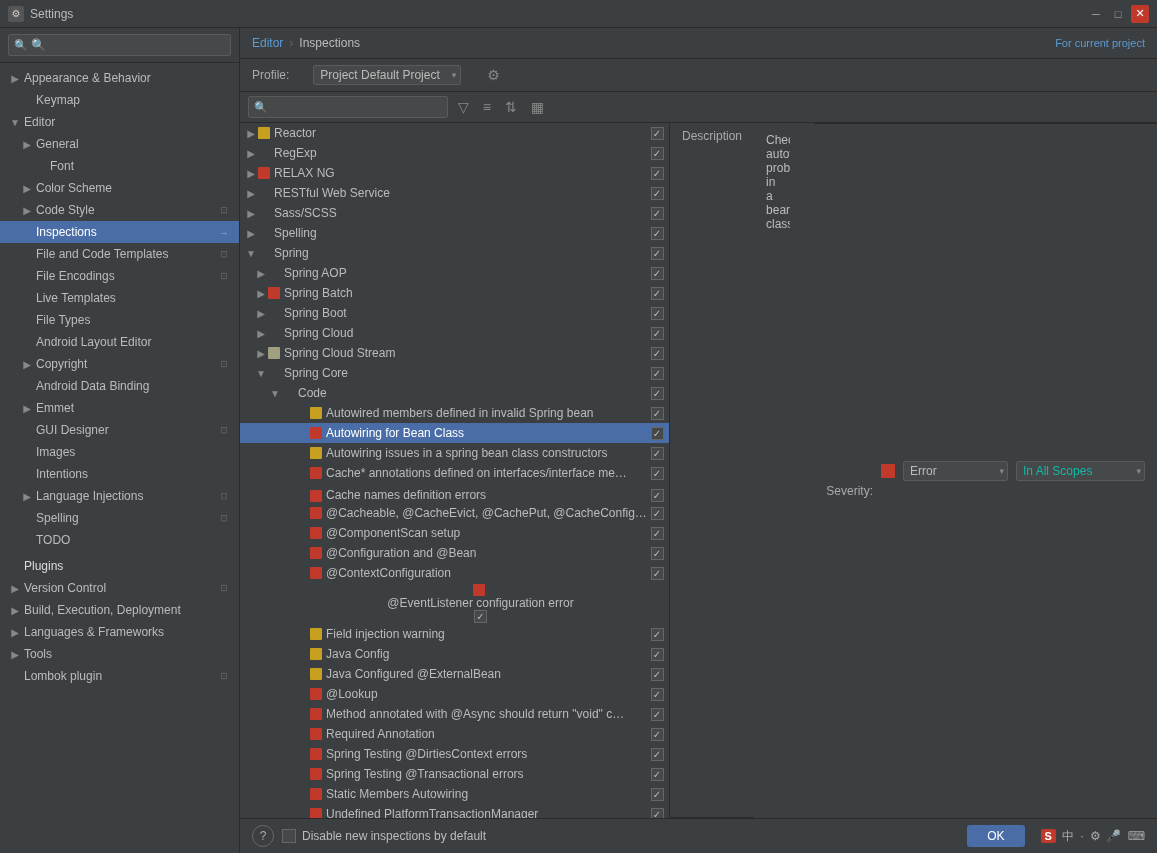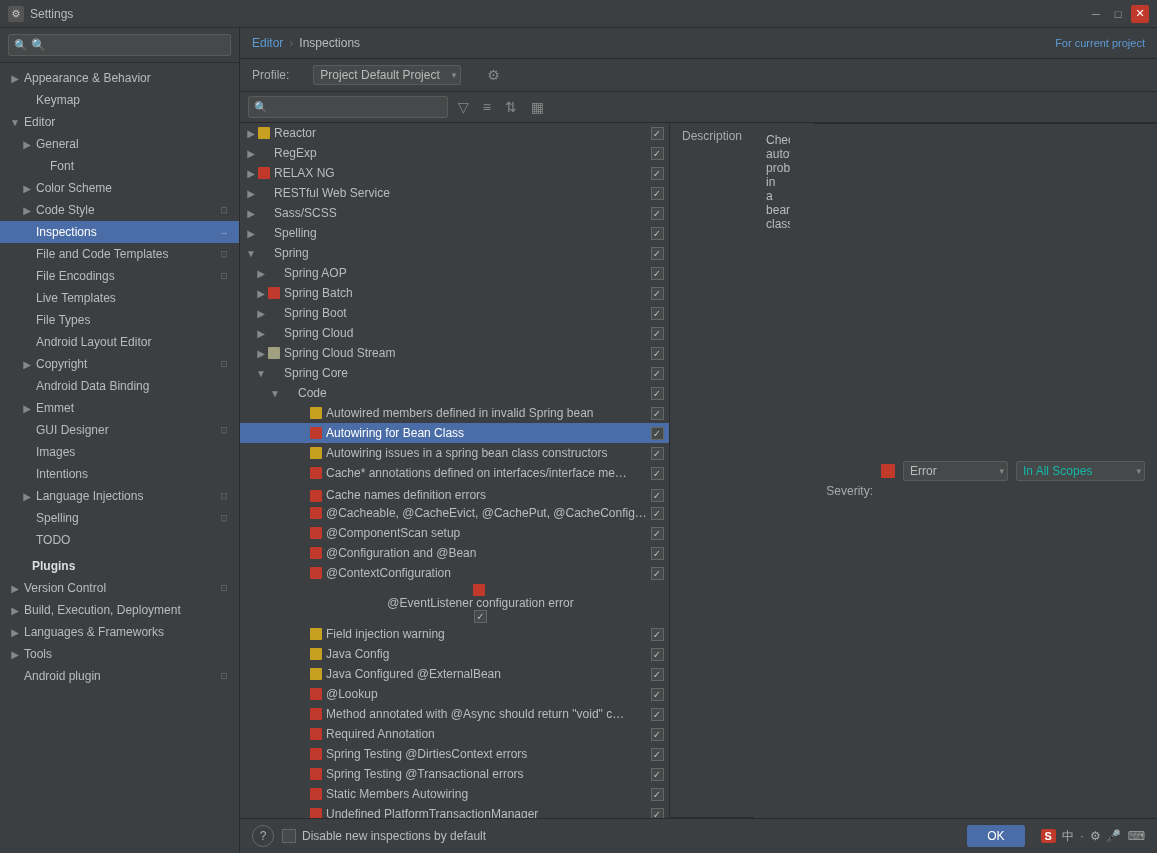--- a/index.html
+++ b/index.html
@@ -506,21 +506,21 @@
           <span class="arrow"></span>
           <span class="label">Spelling</span>
           <span class="icon-right">⊡</span>
         </div>
 
         <div class="tree-item tree-indent-1">
           <span class="arrow"></span>
           <span class="label">TODO</span>
         </div>
 
-        <div class="tree-item" style="font-weight:bold; color:#dddddd; margin-top:4px;margin-left:8px;">
+        <div class="tree-item" style="font-weight:normal; color:#dddddd; margin-top:4px;">
           <span class="arrow"></span>
           <span class="label">Plugins</span>
         </div>
 
         <div class="tree-item">
           <span class="arrow">▶</span>
           <span class="label">Version Control</span>
           <span class="icon-right">⊡</span>
         </div>
 
@@ -534,21 +534,21 @@
           <span class="label">Languages &amp; Frameworks</span>
         </div>
 
         <div class="tree-item">
           <span class="arrow">▶</span>
           <span class="label">Tools</span>
         </div>
 
         <div class="tree-item">
           <span class="arrow"></span>
-          <span class="label">Android plugin</span>
+          <span class="label">Lombok plugin</span>
           <span class="icon-right">⊡</span>
         </div>
 
       </div>
     </div>
 
     <div class="right-panel">
 
       <div class="breadcrumb-bar">
         <span class="breadcrumb-link">Editor</span>

